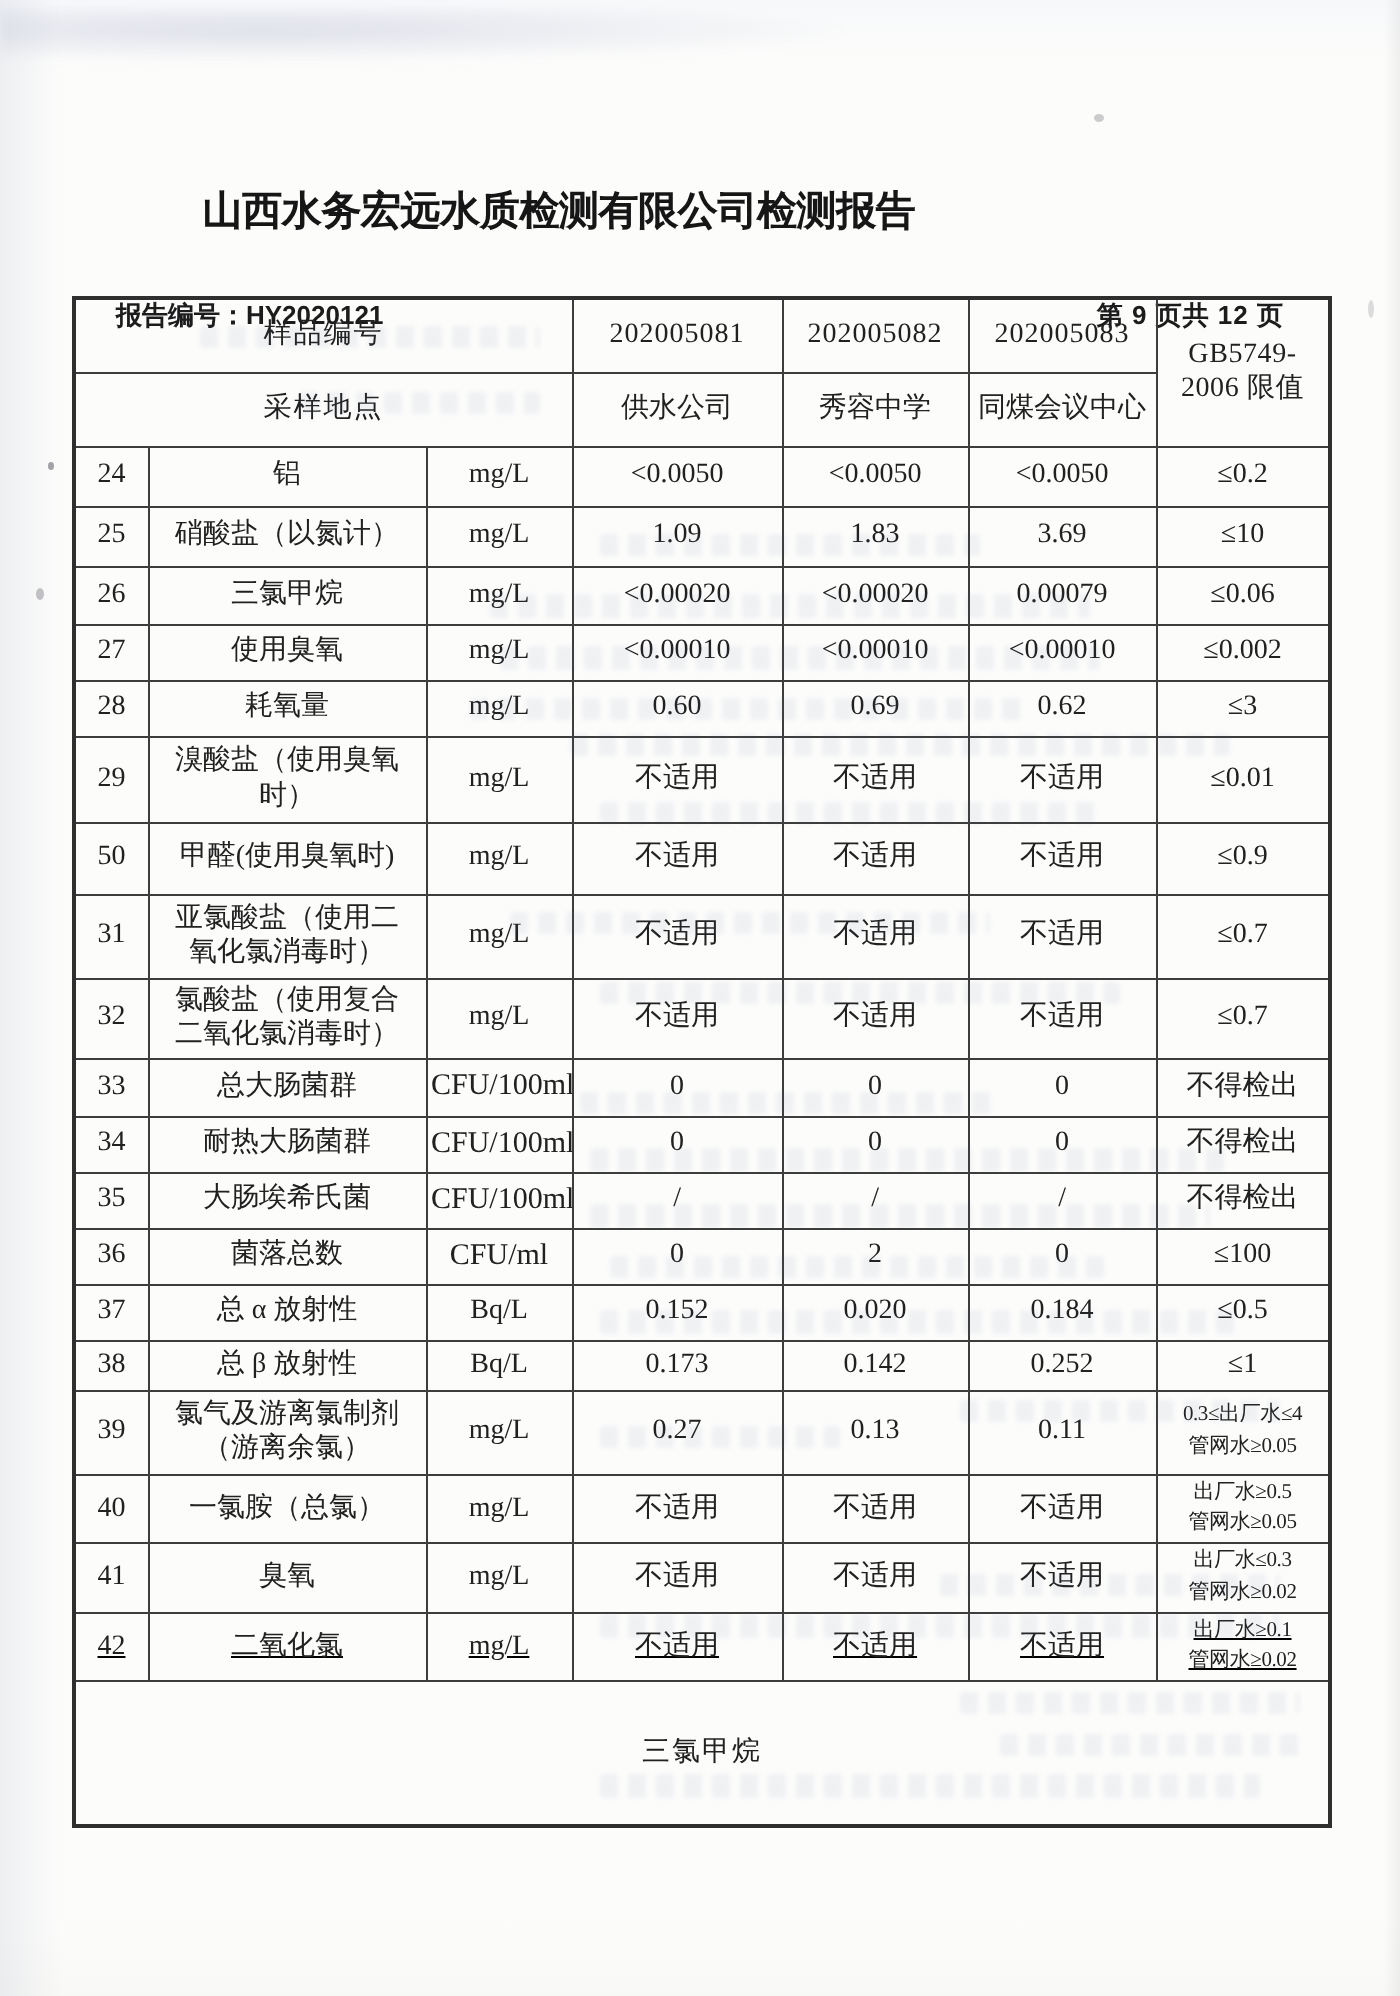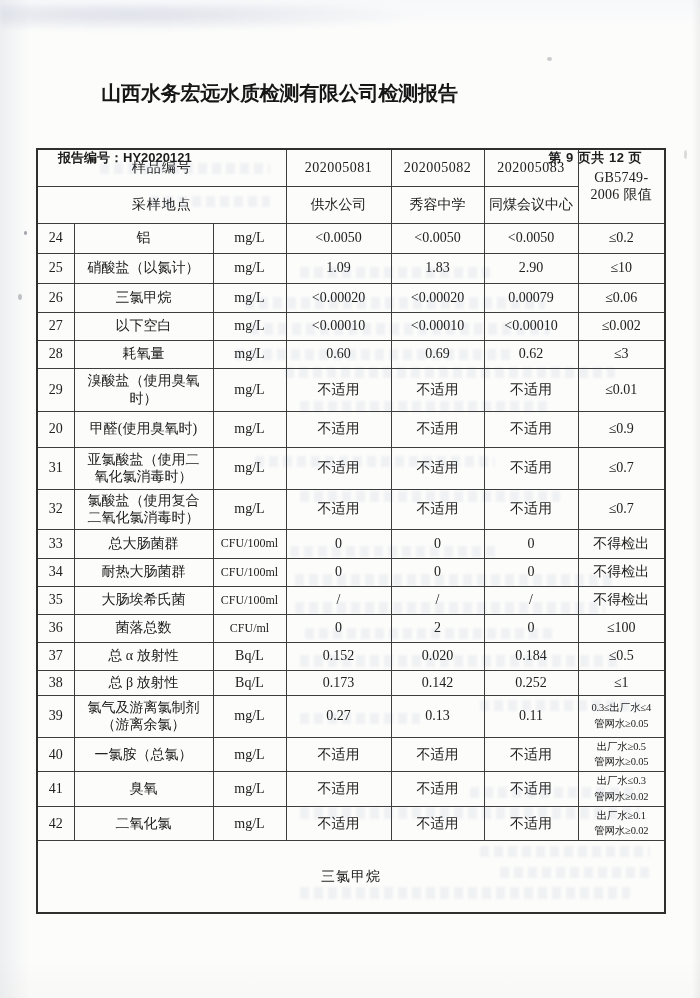--- a/index.html
+++ b/index.html
@@ -16,21 +16,21 @@
   
   .wash-top{position:absolute;left:0;top:4px;width:430px;height:28px;
     background:radial-gradient(ellipse at 30% 40%, rgba(120,130,170,.20), rgba(120,130,170,0) 70%);
     filter:blur(2px);pointer-events:none;}
   .wash-left{position:absolute;left:0;top:0;width:30px;height:998px;
     background:linear-gradient(90deg, rgba(140,150,175,.13), rgba(140,150,175,0));pointer-events:none;}
   .wash-right{position:absolute;right:0;top:0;width:8px;height:998px;
     background:linear-gradient(270deg, rgba(0,0,0,.05), rgba(0,0,0,0));pointer-events:none;}
 
   .title{
-    position:absolute;top:80px;left:0;width:559px;
+    position:absolute;top:92px;left:0;width:559px;
     text-align:center;font-family:"Liberation Sans", sans-serif;
     font-size:20px;font-weight:700;color:#161616;letter-spacing:-0.2px;margin:0;
   }
   .meta{
     position:absolute;top:117px;left:58px;width:584px;
     display:flex;justify-content:space-between;align-items:baseline;
     font-size:13px;font-weight:700;color:#1c1c1c;
     font-family:"Liberation Sans", sans-serif;
   }
   .meta .pageind{font-weight:700;letter-spacing:.5px;margin-top:32px;}
@@ -48,21 +48,21 @@
   }
   tr.hrow{height:37px;}
   td.hlabel{font-size:14.5px;letter-spacing:1px;}
   td.sid{font-size:14px;font-family:"Liberation Serif", serif;letter-spacing:.5px;}
   td.loc{font-size:13.5px;}
   td.limit-head{font-size:13.5px;white-space:pre-line;line-height:36px;letter-spacing:.3px;}
 
   td.num-cell{font-size:13.5px;font-family:"Liberation Serif", serif;}
   td.name-cell{text-align:left;padding:2px 4px 2px 9px;white-space:pre-line;font-size:14px;}
   td.unit-cell{font-size:13px;font-family:"Liberation Serif", serif;}
-  td.unit-cell.small-unit{font-size:12px;font-family:Liberation Serif, serif;}
+  td.unit-cell.small-unit{font-size:15px;font-family:Liberation Serif, serif;}
   td.val-cell{font-size:13.5px;font-family:"Liberation Serif", serif;margin-left:48px;}
   td.limit-cell{font-size:13.5px;font-family:"Liberation Serif", serif;margin-left:24px;}
   td.limit-cell.small-limit{font-size:10.5px;white-space:pre-line;line-height:1.5;letter-spacing:-0.2px;}
 
   tr.blank-row{height:72px;}
   td.blank-cell{text-align:left;padding-left:14px;font-size:14px;letter-spacing:1px;color:#242424;}
 
   
   .ghost{
     position:absolute;pointer-events:none;border-radius:2px;
@@ -123,35 +123,35 @@
           <td class="val-cell">&lt;0.0050</td>
           <td class="val-cell">&lt;0.0050</td>
           <td class="limit-cell">≤0.2</td>
         </tr>
         <tr style="height: 30px;">
           <td class="num-cell">25</td>
           <td class="name-cell">硝酸盐（以氮计）</td>
           <td class="unit-cell">mg/L</td>
           <td class="val-cell">1.09</td>
           <td class="val-cell">1.83</td>
-          <td class="val-cell">2.90</td>
+          <td class="val-cell">3.69</td>
           <td class="limit-cell">≤10</td>
         </tr>
         <tr style="height: 29px;">
           <td class="num-cell">26</td>
           <td class="name-cell">三氯甲烷</td>
           <td class="unit-cell">mg/L</td>
           <td class="val-cell">&lt;0.00020</td>
           <td class="val-cell">&lt;0.00020</td>
           <td class="val-cell">0.00079</td>
           <td class="limit-cell">≤0.06</td>
         </tr>
         <tr style="height: 28px;">
           <td class="num-cell">27</td>
-          <td class="name-cell">以下空白</td>
+          <td class="name-cell">使用臭氧</td>
           <td class="unit-cell">mg/L</td>
           <td class="val-cell">&lt;0.00010</td>
           <td class="val-cell">&lt;0.00010</td>
           <td class="val-cell">&lt;0.00010</td>
           <td class="limit-cell">≤0.002</td>
         </tr>
         <tr style="height: 28px;">
           <td class="num-cell">28</td>
           <td class="name-cell">耗氧量</td>
           <td class="unit-cell">mg/L</td>
@@ -164,21 +164,21 @@
           <td class="num-cell">29</td>
           <td class="name-cell">溴酸盐（使用臭氧
 时）</td>
           <td class="unit-cell">mg/L</td>
           <td class="val-cell">不适用</td>
           <td class="val-cell">不适用</td>
           <td class="val-cell">不适用</td>
           <td class="limit-cell">≤0.01</td>
         </tr>
         <tr style="height: 36px;">
-          <td class="num-cell">20</td>
+          <td class="num-cell">50</td>
           <td class="name-cell">甲醛(使用臭氧时)</td>
           <td class="unit-cell">mg/L</td>
           <td class="val-cell">不适用</td>
           <td class="val-cell">不适用</td>
           <td class="val-cell">不适用</td>
           <td class="limit-cell">≤0.9</td>
         </tr>
         <tr style="height: 42px;">
           <td class="num-cell">31</td>
           <td class="name-cell">亚氯酸盐（使用二
@@ -277,21 +277,21 @@
         <tr style="height: 33px;">
           <td class="num-cell">41</td>
           <td class="name-cell">臭氧</td>
           <td class="unit-cell">mg/L</td>
           <td class="val-cell">不适用</td>
           <td class="val-cell">不适用</td>
           <td class="val-cell">不适用</td>
           <td class="limit-cell small-limit">出厂水≤0.3
 管网水≥0.02</td>
         </tr>
-        <tr style="height: 34px;">
+        <tr style="height: 34px; text-decoration: underline;">
           <td class="num-cell">42</td>
           <td class="name-cell">二氧化氯</td>
           <td class="unit-cell">mg/L</td>
           <td class="val-cell">不适用</td>
           <td class="val-cell">不适用</td>
           <td class="val-cell">不适用</td>
           <td class="limit-cell small-limit">出厂水≥0.1
 管网水≥0.02</td>
         </tr>
       </tbody>

